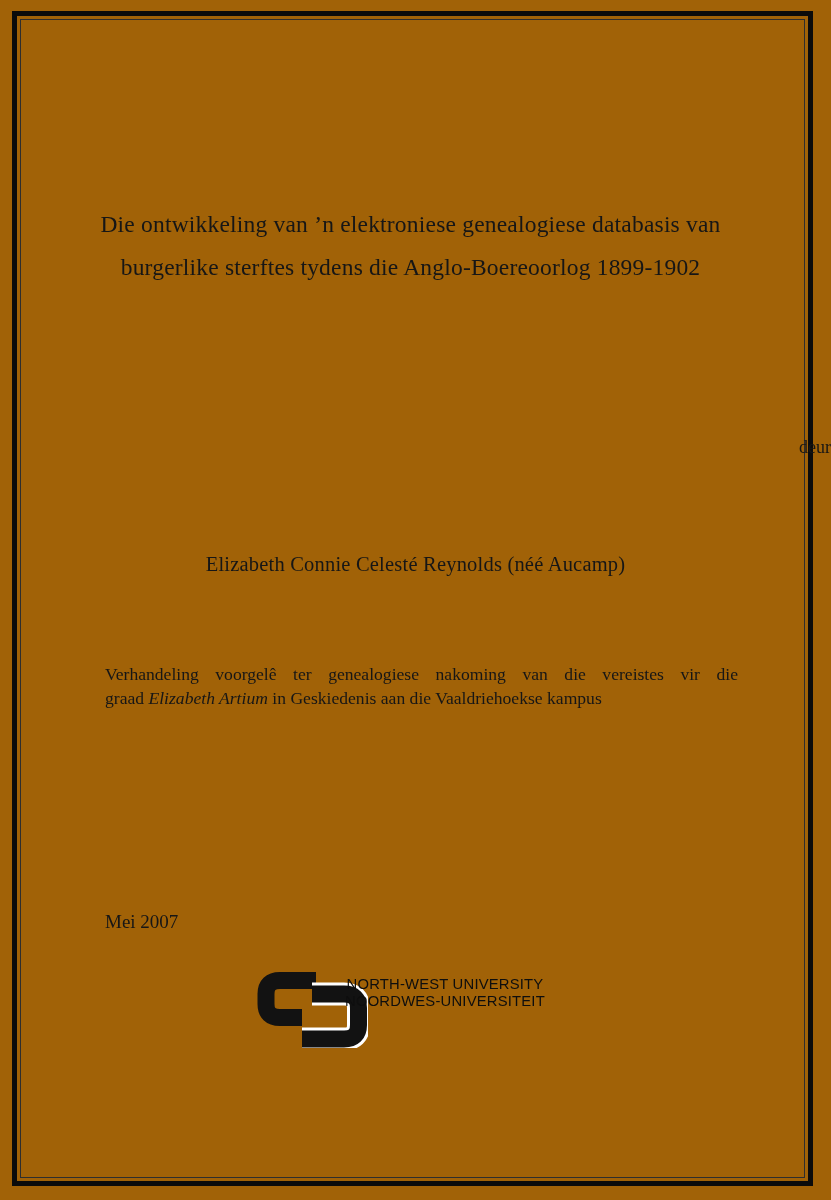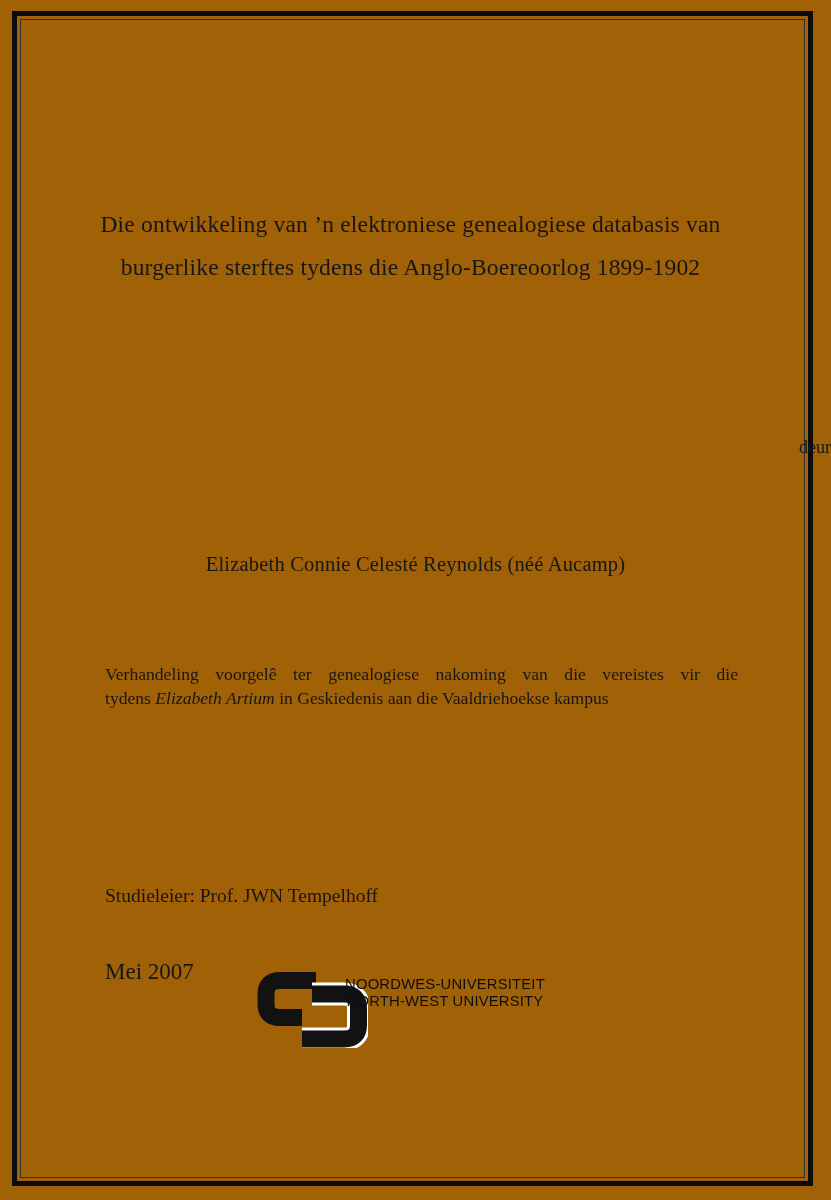--- a/index.html
+++ b/index.html
@@ -59,22 +59,21 @@
   .sub-line1 { text-align: justify; text-align-last: justify; }
   .italic { font-style: italic; }
   .supervisor {
     position: absolute;
     top: 885px; left: 105px;
     font-size: 19.5px;
   }
   .date {
     position: absolute;
     top: 911px; left: 105px;
-    font-size: 23px;
-    margin-top: 48px;
+    font-size: 19px;
   }
   .logo { position: absolute; inset: 0; }
   .logo-mark {
     position: absolute;
     left: 256px; top: 969px;
     width: 112px; height: 79px;
   }
   .logo-text {
     position: absolute;
     left: 317px; top: 976px;
@@ -100,34 +99,33 @@
   <div class="title-line title-1">Die ontwikkeling van ’n elektroniese genealogiese databasis van</div>
 
   <div class="title-line title-2">burgerlike sterftes tydens die Anglo-Boereoorlog 1899-1902</div>
 
   <div class="byline">deur</div>
 
   <div class="author">Elizabeth Connie Celesté Reynolds (néé Aucamp)</div>
 
   <div class="submission">
     <div class="sub-line1">Verhandeling voorgelê ter genealogiese nakoming van die vereistes vir die</div>
-    <div class="sub-line2"><span>tydens </span><span class="italic">Elizabeth Artium</span><span> in Geskiedenis aan die Vaaldriehoekse kampus</span></div>
+    <div class="sub-line2"><span>graad </span><span class="italic">Elizabeth Artium</span><span> in Geskiedenis aan die Vaaldriehoekse kampus</span></div>
   </div>
 
-  <div class="supervisor">Studieleier: Prof. JWN Tempelhoff</div>
 
   <div class="date">Mei 2007</div>
 
   <div class="logo">
     <svg class="logo-mark" viewBox="0 0 112 79" xmlns="http://www.w3.org/2000/svg" aria-hidden="true">
 
       <path d="M 60 11.5 H 24 Q 10 11.5 10 25 V 35 Q 10 48.5 24 48.5 H 46" fill="none" stroke="#121212" stroke-width="17" stroke-linecap="butt"></path>
 
       <path d="M 56 25 H 88 Q 102.5 25 102.5 39 V 56 Q 102.5 70 88 70 H 46" fill="none" stroke="#ffffff" stroke-width="23" stroke-linecap="butt"></path>
       <path d="M 56 25 H 88 Q 102.5 25 102.5 39 V 56 Q 102.5 70 88 70 H 46" fill="none" stroke="#121212" stroke-width="17" stroke-linecap="butt"></path>
     </svg>
     <div class="logo-text">
+      <div>NORTH-WEST UNIVERSITY</div>
       <div>NOORDWES-UNIVERSITEIT</div>
-      <div>NORTH-WEST UNIVERSITY</div>
     </div>
   </div>
 
 </div>
 
 </body></html>

